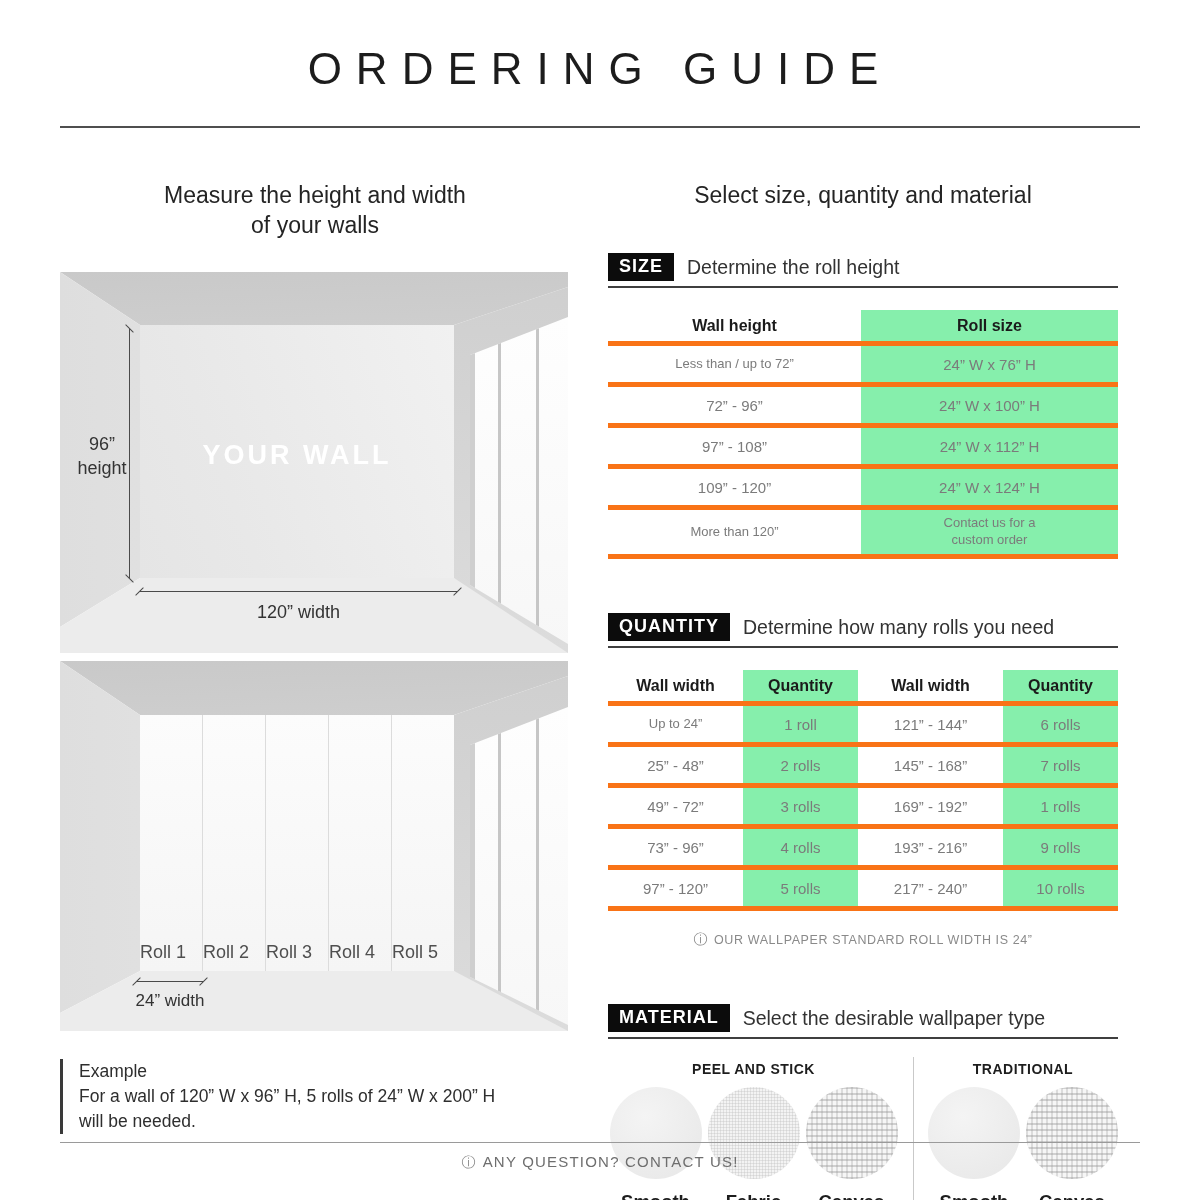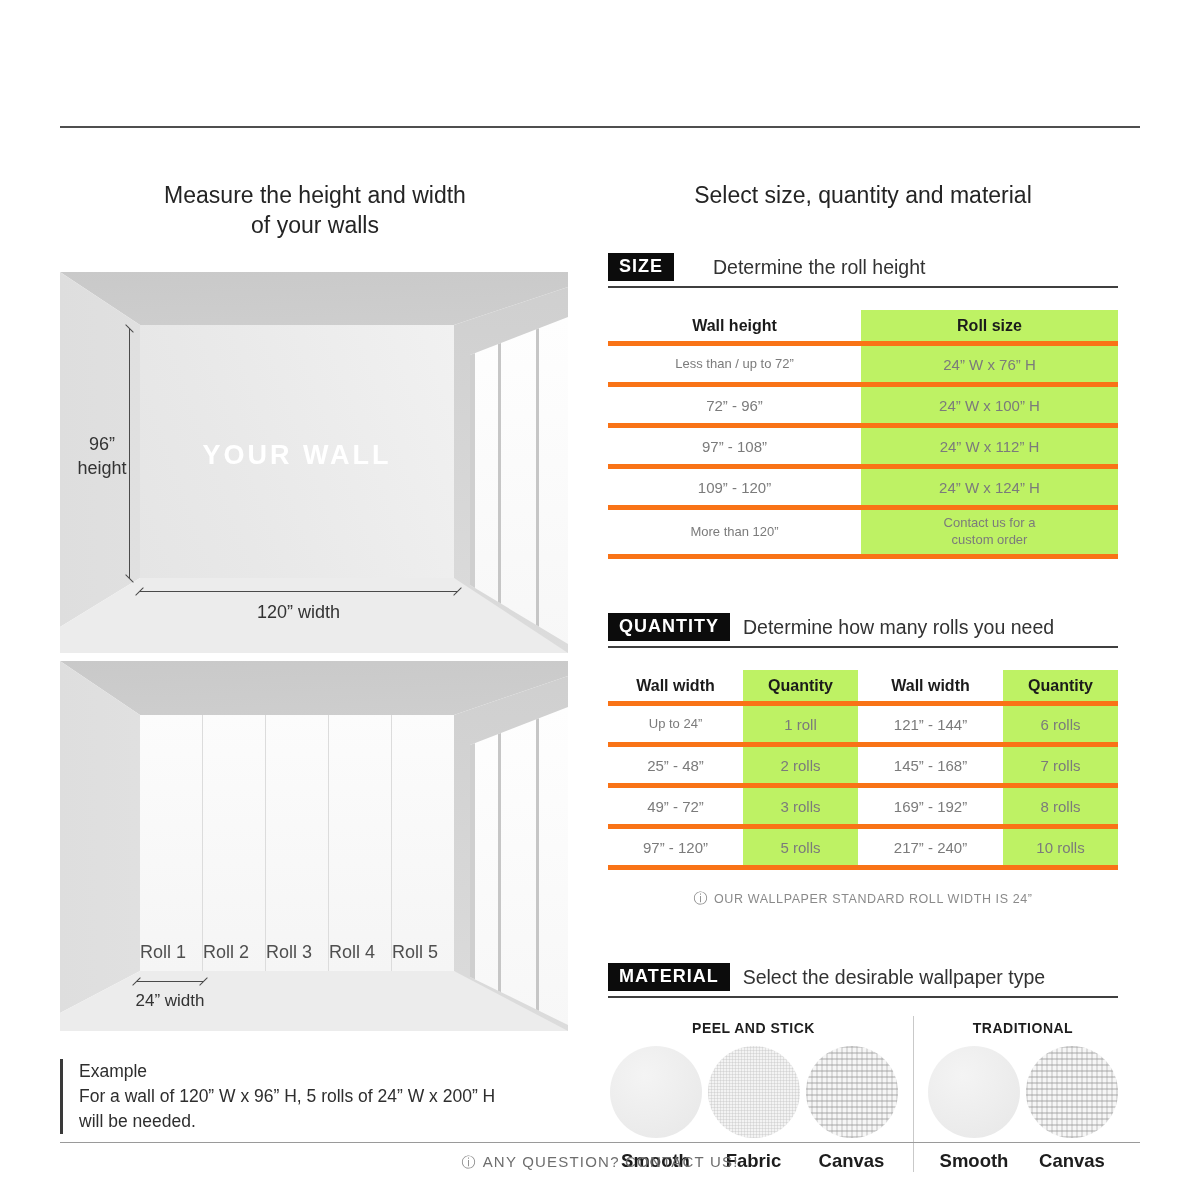--- a/index.html
+++ b/index.html
@@ -61,32 +61,32 @@
     font-size:18px; line-height:24px; color:#333; }
   .width-label1 { position:absolute; left:80px; top:330px; width:317px; text-align:center; font-size:18px; color:#333; }
   .width-label2 { position:absolute; left:58px; top:330px; width:104px; text-align:center; font-size:17px; color:#333; }
 
   
   .example { margin-top:28px; border-left:3px solid #3a3a3a; padding-left:16px;
     font-size:17.5px; line-height:1.42; color:#2e2e2e; }
 
   
   .section-head { display:flex; align-items:center; border-bottom:2px solid #3f3f3f; padding-bottom:5px; }
-  .size-head { margin-top:43px;gap:26px; }
+  .size-head { margin-top:43px; }
   .badge { background:#0c0c0c; color:#fff; font-weight:bold; font-size:18px; letter-spacing:1px;
     padding:3px 11px 4px; }
   .section-sub { margin-left:13px; font-size:19.5px; color:#323232; }
 
   .tbl { width:510px; }
   .size-tbl { margin-top:22px; }
   .tr { display:flex; border-bottom:5px solid #f97316; }
   .td { display:flex; align-items:center; justify-content:center; text-align:center;
     min-height:36px; font-size:15px; color:#7b7b7b; }
   .th { font-weight:bold; color:#1b1b1b; font-size:16px; min-height:31px; }
-  .alt { background:#bef264; }
+  .alt { background:#86efac; }
   .s1 { width:253px; } .s2 { width:257px; }
   .q1 { width:135px; } .q2 { width:115px; } .q3 { width:145px; } .q4 { width:115px; }
   .small-cell { font-size:13px; line-height:1.3; }
   .wrap-narrow { max-width:130px; }
   .tall { min-height:44px; }
 
   .quant-head { margin-top:54px; }
   .quant-tbl { margin-top:22px; }
 
   .note { margin-top:20px; text-align:center; font-size:12.5px; letter-spacing:.6px; color:#8a8a8a; }
@@ -113,20 +113,21 @@
 
   
   .footer { position:absolute; left:60px; top:1142px; width:1080px; border-top:1px solid #9a9a9a;
     padding-top:10px; text-align:center; font-size:15px; letter-spacing:1.2px; color:#6e6e6e; }
 </style>
 </head>
 <body>
 
 <div class="page">
 
+  <div class="page-title">ORDERING GUIDE</div>
   <div class="top-rule"></div>
 
   <div class="col-left">
     <div class="col-heading">
       <span>Measure the height and width</span><br>
       <span>of your walls</span>
     </div>
 
     <div class="room room1">
       <div class="layer ceil1"></div>
@@ -243,21 +244,27 @@
       <div class="tr">
         <div class="td q1">25” - 48”</div>
         <div class="td q2 alt">2 rolls</div>
         <div class="td q3">145” - 168”</div>
         <div class="td q4 alt">7 rolls</div>
       </div>
       <div class="tr">
         <div class="td q1">49” - 72”</div>
         <div class="td q2 alt">3 rolls</div>
         <div class="td q3">169” - 192”</div>
-        <div class="td q4 alt">8 rolls</div>
+        <div class="td q4 alt">1 rolls</div>
+      </div>
+      <div class="tr">
+        <div class="td q1">73” - 96”</div>
+        <div class="td q2 alt">4 rolls</div>
+        <div class="td q3">193” - 216”</div>
+        <div class="td q4 alt">9 rolls</div>
       </div>
       <div class="tr">
         <div class="td q1">97” - 120”</div>
         <div class="td q2 alt">5 rolls</div>
         <div class="td q3">217” - 240”</div>
         <div class="td q4 alt">10 rolls</div>
       </div>
     </div>
 
     <div class="note">

